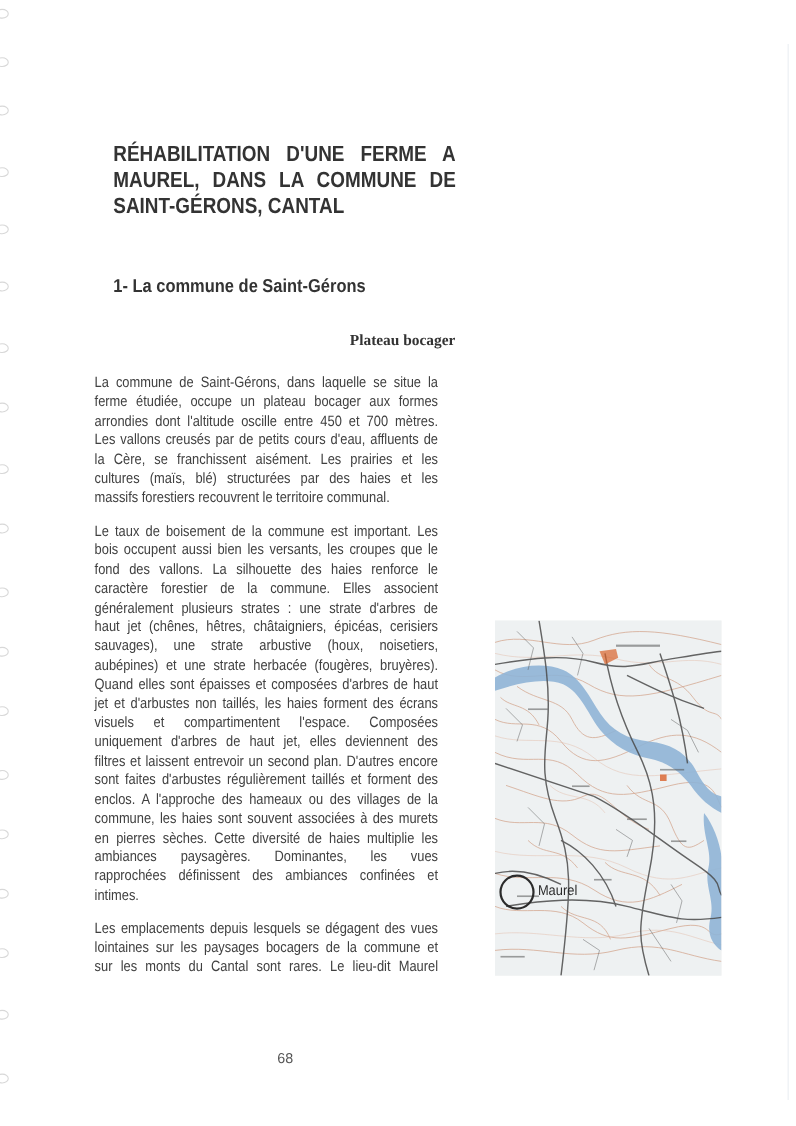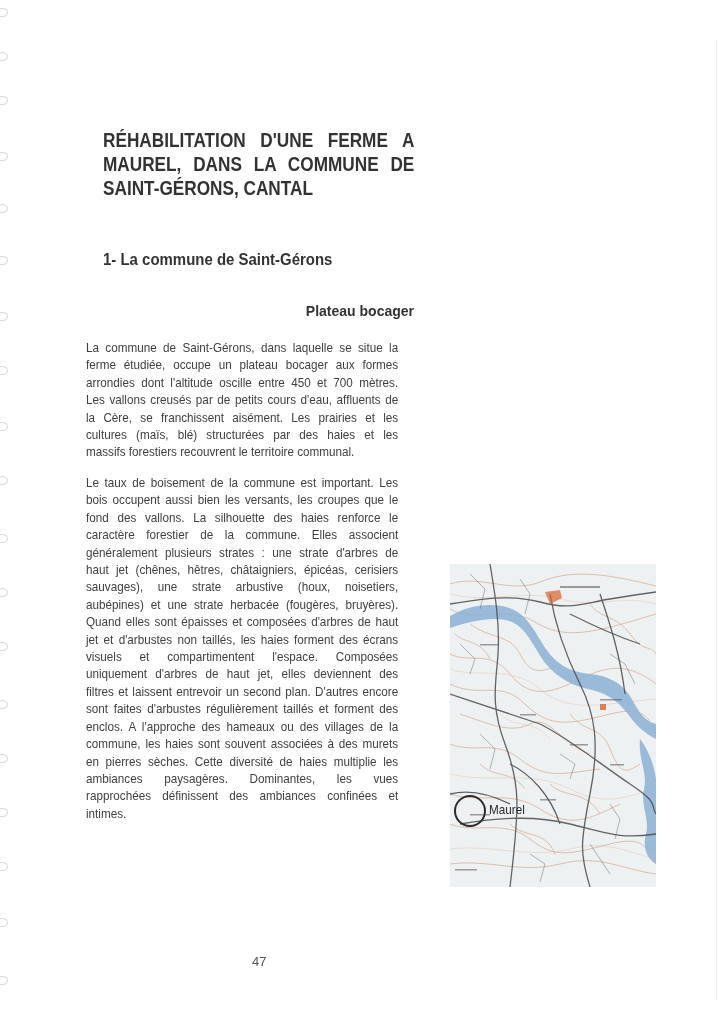--- a/index.html
+++ b/index.html
@@ -21,21 +21,21 @@
     }
     .title span { display: block; text-align: justify; text-align-last: justify; }
     .title span.last { text-align-last: left; }
     .section-heading {
       position: absolute; left: 103px; top: 250px;
       font-weight: bold; font-size: 17px; color: #333;
       transform: scaleX(0.88); transform-origin: left top; white-space: nowrap;
     }
     .subheading {
       position: absolute; left: 250px; top: 303px; width: 164px; text-align: right;
-      font-weight: bold; font-size: 14px; color: #333; white-space: nowrap;
+      font-weight: bold; font-size: 14px; color: #333; white-space: nowrap; font-family: Liberation Serif, serif;
     }
     .para {
       position: absolute; left: 86px; width: 312px;
       font-size: 13.6px; line-height: 17.4px; color: #404040;
       text-align: justify;
     }
     .para .ln { display: block; text-align: justify; text-align-last: justify; white-space: nowrap; }
     .para .ln.last { text-align-last: left; }
     .para-inner { transform: scaleX(0.86); transform-origin: left top; width: 363px; }
     .map {
@@ -122,20 +122,27 @@
       <span class="ln">sont faites d'arbustes régulièrement taillés et forment des</span>
       <span class="ln">enclos. A l'approche des hameaux ou des villages de la</span>
       <span class="ln">commune, les haies sont souvent associées à des murets</span>
       <span class="ln">en pierres sèches. Cette diversité de haies multiplie les</span>
       <span class="ln">ambiances paysagères. Dominantes, les vues</span>
       <span class="ln">rapprochées définissent des ambiances confinées et</span>
       <span class="ln last">intimes.</span>
     </div>
   </div>
 
+  <div class="para" style="top:835px">
+    <div class="para-inner">
+      <span class="ln">Les emplacements depuis lesquels se dégagent des vues</span>
+      <span class="ln">lointaines sur les paysages bocagers de la commune et</span>
+      <span class="ln">sur les monts du Cantal sont rares. Le lieu-dit Maurel</span>
+    </div>
+  </div>
 
   <div class="map">
     <svg width="206" height="323" viewBox="0 0 206 323">
       <rect width="206" height="323" fill="#eef1f2"></rect>
 
       <g fill="none" stroke="#cf9a7e" stroke-width="0.7" opacity="0.85">
         <path d="M0 20 C30 10 60 30 90 18 S150 8 206 22"></path>
         <path d="M0 45 C25 60 55 40 85 58 S140 70 206 50"></path>
         <path d="M0 90 C20 100 40 85 60 110 S100 130 130 115 S180 100 206 120"></path>
         <path d="M0 120 C30 135 50 115 75 140 S120 160 160 150 S200 160 206 170"></path>
@@ -199,14 +206,14 @@
         <rect x="120" y="180" width="18" height="1.5"></rect>
         <rect x="160" y="200" width="14" height="1.5"></rect>
         <rect x="5" y="305" width="22" height="1.5"></rect>
         <rect x="90" y="235" width="16" height="1.5"></rect>
       </g>
     </svg>
   </div>
   <div class="map-circle"></div>
   <div class="map-label">Maurel</div>
 
-  <div class="page-number">47</div>
+  <div class="page-number">68</div>
 </div>
 
 </body></html>

